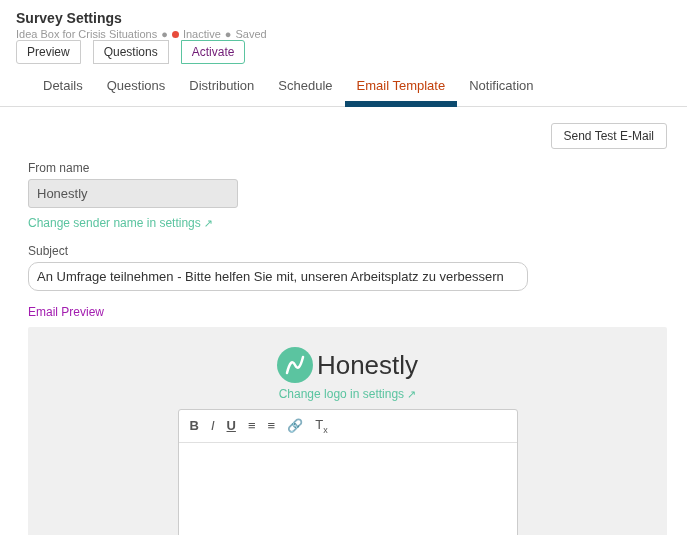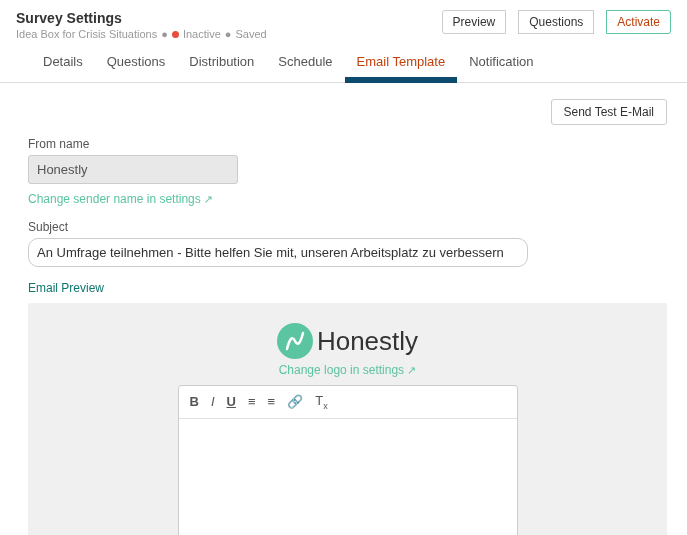--- a/index.html
+++ b/index.html
@@ -1,29 +1,29 @@
 <!DOCTYPE html>
 <html><head>
   <meta charset="utf-8">
   <style>
     * { box-sizing: border-box; margin: 0; padding: 0; }
     body { font-family: -apple-system, BlinkMacSystemFont, 'Segoe UI', Arial, sans-serif; font-size: 13px; color: #333; background: #fff; width: 687px; min-height: 535px; }
 
     
-    .header { padding: 10px 16px 0 16px; display: flex; justify-content: space-between; align-items: flex-start; }
+    .header { padding: 10px 16px 0 16px; display: flex; justify-content: space-between; align-items: flex-start; flex-direction: column; }
     .header-left {}
     .survey-title { font-size: 14px; font-weight: 600; color: #333; }
     .breadcrumb { font-size: 11px; color: #999; display: flex; align-items: center; gap: 4px; margin-top: 2px; }
     .breadcrumb-link { color: #999; }
     .status-dot-inactive { width: 7px; height: 7px; border-radius: 50%; background: #e74c3c; display: inline-block; }
     .header-actions { display: flex; gap: 12px; }
     .header-btn { padding: 4px 10px; font-size: 12px; border: 1px solid #ccc; background: #fff; cursor: pointer; color: #333; }
     .header-btn:first-child { border-radius: 3px 0 0 3px; }
     .header-btn:last-child { border-radius: 0 3px 0 0; border-color: #5bc4a0; color: #5bc4a0; }
-    .header-btn.activate { border-color: #5bc4a0; color: #c2410c; border-radius: 0 3px 3px 0; }
+    .header-btn.activate { border-color: #5bc4a0; color: #701a75; border-radius: 0 3px 3px 0; }
 
     
     .tabs { display: flex; border-bottom: 1px solid #ddd; padding: 0 31px; margin-top: 6px; }
     .tab { padding: 8px 12px; font-size: 13px; cursor: pointer; color: #555; border-bottom: 2px solid transparent; margin-bottom: -1px; }
     .tab.active { color: #c2410c; border-bottom: 6px solid #0c4a6e; font-weight: 500; }
 
     
     .content { padding: 16px 20px; }
 
     
@@ -32,21 +32,21 @@
 
     
     .field-group { margin-bottom: 14px; margin-left: 8px; }
     .field-label { font-size: 12px; color: #555; margin-bottom: 4px; }
     .field-input { width: 210px; padding: 6px 8px; border: 1px solid #ccc; border-radius: 3px; font-size: 13px; background: #e8e8e8; color: #555; }
     .field-input-wide { width: 500px; padding: 6px 8px; border: 1px solid #ccc; border-radius: 10px; font-size: 13px; color: #333; }
     .change-link { font-size: 12px; color: #5bc4a0; cursor: pointer; display: inline-flex; align-items: center; gap: 3px; margin-top: 4px; }
     .ext-icon { font-size: 11px; }
 
     
-    .email-preview-label { font-size: 12px; color: #0f766e; margin-bottom: 8px; }
+    .email-preview-label { font-size: 12px; color: #a21caf; margin-bottom: 8px; }
     .email-preview-container { background: #f0f0f0; padding: 20px; border-radius: 2px; display: flex; flex-direction: column; align-items: center; }
     .email-logo-area { margin-bottom: 8px; display: flex; flex-direction: column; align-items: center; }
     .logo-wrapper { display: flex; align-items: center; gap: 4px; }
     .logo-icon { width: 36px; height: 36px; }
     .logo-text { font-size: 26px; font-weight: 400; color: #333; }
     .change-logo-link { font-size: 12px; color: #5bc4a0; cursor: pointer; display: inline-flex; align-items: center; gap: 3px; margin-top: 4px; }
 
     
     .editor-container { background: #fff; border: 1px solid #ccc; border-radius: 3px; width: 340px; min-height: 155px; }
     .editor-toolbar { display: flex; align-items: center; gap: 6px; padding: 6px 8px; border-bottom: 1px solid #e0e0e0; }

